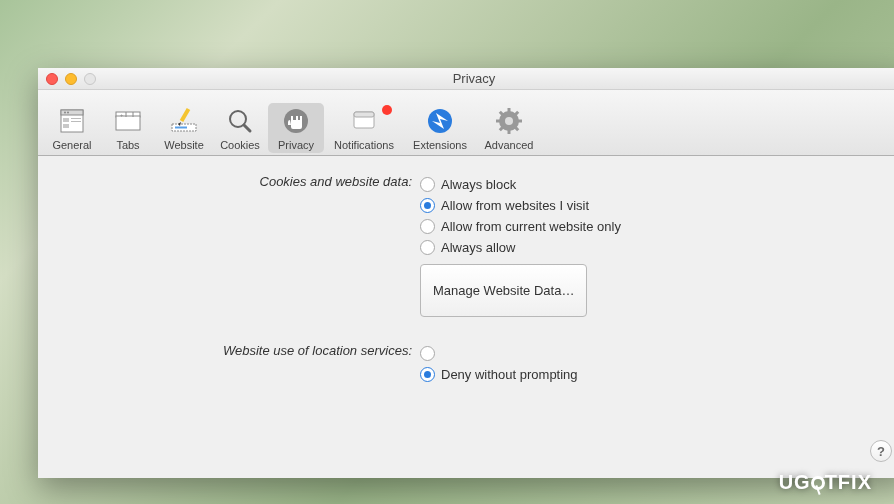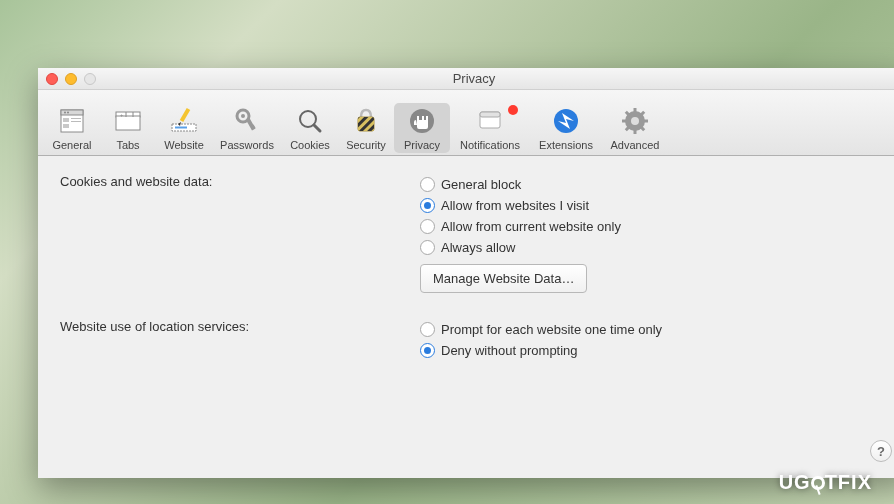--- a/index.html
+++ b/index.html
@@ -86,24 +86,25 @@
     .content {
       padding: 18px 22px 0 22px;
       background: #f0f0f0;
     }
     .row {
       display: flex;
       margin-bottom: 4px;
     }
     .row-label {
       width: 360px;
-      text-align: left;
+      text-align: right;
       padding-right: 8px;
       font-size: 13px;
       color: #333;
+      font-style: italic;
     }
     .row-controls {
       flex: 1;
     }
     .radio-row, .check-row {
       display: flex;
       align-items: center;
       height: 20px;
       margin-bottom: 1px;
       font-size: 13px;
@@ -141,21 +142,21 @@
       position: absolute;
       left: 3px; top: 0px;
       width: 4px; height: 8px;
       border: solid #fff;
       border-width: 0 2px 2px 0;
       transform: rotate(42deg);
     }
     .apple-btn {
       display: inline-block;
       margin-top: 6px;
-      padding: 6px 12px;
+      padding: 18px 12px;
       font-size: 13px;
       background: linear-gradient(#ffffff, #f0f0f0);
       border: 1px solid #b8b8b8;
       border-radius: 4px;
       color: #333;
     }
     .section-gap { height: 22px; }
     .help-btn {
       position: absolute;
       right: 18px;
@@ -254,58 +255,31 @@
         <svg width="30" height="30" viewBox="0 0 30 30">
           <rect x="3" y="18" width="24" height="7" fill="#fff" stroke="#8a8a8a" stroke-dasharray="2 1"></rect>
           <line x1="6" y1="21.5" x2="18" y2="21.5" stroke="#5aa0e8" stroke-width="2"></line>
           <rect x="14" y="2" width="4" height="14" fill="#f4c430" transform="rotate(30 16 9)"></rect>
           <polygon points="9,18 12,16 11,20" fill="#333"></polygon>
         </svg>
       </div>
       <div class="toolbar-label">Website</div>
     </div>
 
-    <div class="toolbar-item pwds">
-      <div class="toolbar-icon">
-        <svg width="30" height="30" viewBox="0 0 30 30">
-          <circle cx="11" cy="10" r="6" fill="none" stroke="#999" stroke-width="3"></circle>
-          <circle cx="11" cy="10" r="2" fill="#999"></circle>
-          <rect x="14" y="14" width="4" height="12" fill="#999" transform="rotate(-30 14 14)"></rect>
-          <rect x="19" y="20" width="3" height="4" fill="#999" transform="rotate(-30 19 20)"></rect>
-        </svg>
-      </div>
-      <div class="toolbar-label">Passwords</div>
-    </div>
 
     <div class="toolbar-item">
       <div class="toolbar-icon">
         <svg width="28" height="28" viewBox="0 0 28 28">
           <circle cx="12" cy="12" r="8" fill="none" stroke="#666" stroke-width="2"></circle>
           <line x1="18" y1="18" x2="24" y2="24" stroke="#666" stroke-width="3" stroke-linecap="round"></line>
         </svg>
       </div>
       <div class="toolbar-label">Cookies</div>
     </div>
 
-    <div class="toolbar-item">
-      <div class="toolbar-icon">
-        <svg width="26" height="28" viewBox="0 0 26 28">
-          <path d="M 8 10 Q 8 3 13 3 Q 18 3 18 10" fill="none" stroke="#bbb" stroke-width="2.5"></path>
-          <rect x="5" y="10" width="16" height="14" rx="2" fill="#d8c060" stroke="#aa9040"></rect>
-          <rect x="5" y="10" width="16" height="14" rx="2" fill="url(#stripes)"></rect>
-          <defs>
-            <pattern id="stripes" width="6" height="6" patternUnits="userSpaceOnUse" patternTransform="rotate(45)">
-              <rect width="3" height="6" fill="#d8c060"></rect>
-              <rect x="3" width="3" height="6" fill="#333"></rect>
-            </pattern>
-          </defs>
-        </svg>
-      </div>
-      <div class="toolbar-label">Security</div>
-    </div>
 
     <div class="toolbar-item selected">
       <div class="toolbar-icon">
         <svg width="28" height="28" viewBox="0 0 28 28">
           <circle cx="14" cy="14" r="12" fill="#888"></circle>
           <path d="M 9 13 L 9 9 L 11 9 L 11 13 L 14 13 L 14 9 L 16 9 L 16 13 L 18 13 L 18 9 L 20 9 L 20 13 L 20 20 Q 20 22 18 22 L 11 22 Q 9 22 9 20 Z M 8 13 Q 6 13 6 15 L 6 18 L 9 18" fill="#fff"></path>
         </svg>
       </div>
       <div class="toolbar-label">Privacy</div>
     </div>
@@ -353,21 +327,21 @@
 
   </div>
 
   <div class="content">
 
     <div class="row">
       <div class="row-label">Cookies and website data:</div>
       <div class="row-controls">
         <div class="radio-row">
           <div class="radio"></div>
-          <span>General block</span>
+          <span>Always block</span>
         </div>
         <div class="radio-row">
           <div class="radio checked"></div>
           <span>Allow from websites I visit</span>
         </div>
         <div class="radio-row">
           <div class="radio"></div>
           <span>Allow from current website only</span>
         </div>
         <div class="radio-row">
@@ -378,21 +352,20 @@
       </div>
     </div>
 
     <div class="section-gap"></div>
 
     <div class="row">
       <div class="row-label">Website use of location services:</div>
       <div class="row-controls">
         <div class="radio-row">
           <div class="radio"></div>
-          <span>Prompt for each website one time only</span>
         </div>
         <div class="radio-row">
           <div class="radio checked"></div>
           <span>Deny without prompting</span>
         </div>
       </div>
     </div>
 
     <div class="section-gap"></div>
 

